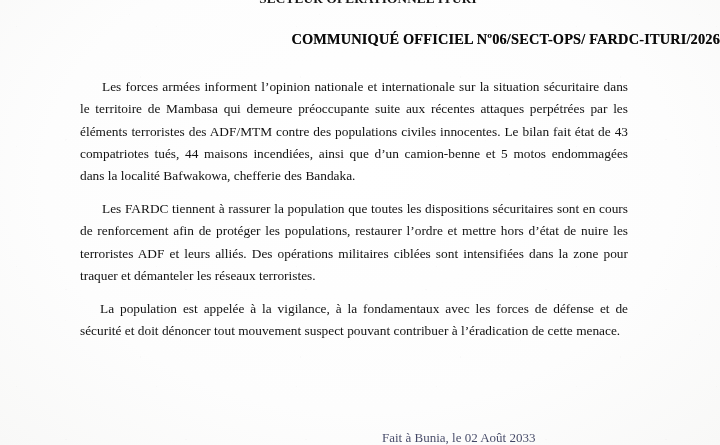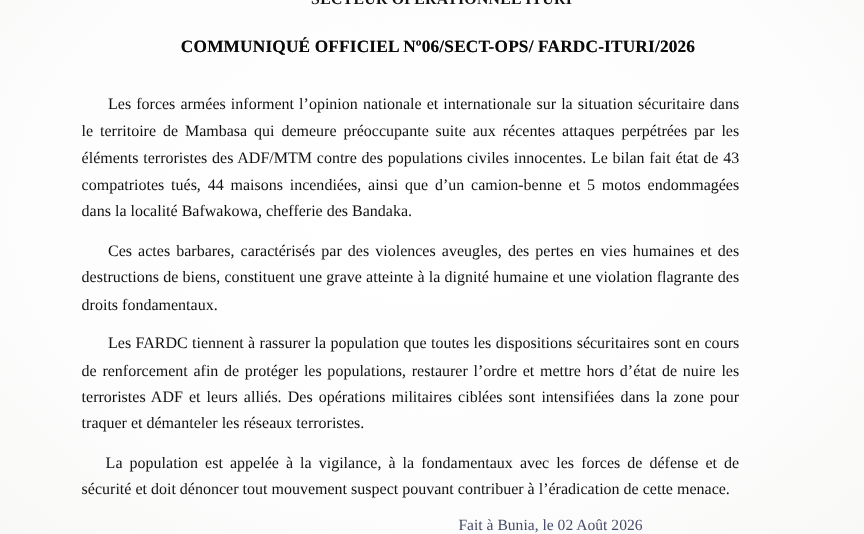--- a/index.html
+++ b/index.html
@@ -55,34 +55,34 @@
     white-space: nowrap;
     text-align: center;
     padding-left: 16px;
   }
 
   .doc-title {
     position: absolute;
     left: 0;
     right: 0;
     top: 31px;
-    text-align: center;
+    text-align: right;
     font-size: 14.4px;
     font-weight: 700;
     letter-spacing: .15px;
     color: #0a0a0a;
     white-space: nowrap;
     padding-left: 10px;
     text-shadow: 0 0 .4px rgba(0,0,0,.55);
   }
 
   
   .body-zone {
     position: absolute;
-    left: 68px;
+    left: 80px;
     top: 76px;
     width: 548px;
     font-family: Liberation Serif, serif;
   }
   .para {
     font-size: 13.35px;
     line-height: 22.3px;
     text-align: justify;
     text-justify: inter-word;
     text-indent: 22px;
@@ -119,21 +119,20 @@
   <div class="scan-grain"></div>
 
   <div class="header-zone">
     <div class="org-line">SECTEUR OPÉRATIONNEL ITURI</div>
   </div>
 
   <div class="doc-title">COMMUNIQUÉ OFFICIEL Nº06/SECT-OPS/ FARDC-ITURI/2026</div>
 
   <div class="body-zone">
     <p class="para">Les forces armées informent l’opinion nationale et internationale sur la situation sécuritaire dans le territoire de Mambasa qui demeure préoccupante suite aux récentes attaques perpétrées par les éléments terroristes des ADF/MTM contre des populations civiles innocentes. Le bilan fait état de 43 compatriotes tués, 44 maisons incendiées, ainsi que d’un camion-benne et 5 motos endommagées dans la localité Bafwakowa, chefferie des Bandaka.</p>
-    <p class="para">Ces actes barbares, caractérisés par des violences aveugles, des pertes en vies humaines et des destructions de biens, constituent une grave atteinte à la dignité humaine et une violation flagrante des droits fondamentaux.</p>
     <p class="para">Les FARDC tiennent à rassurer la population que toutes les dispositions sécuritaires sont en cours de renforcement afin de protéger les populations, restaurer l’ordre et mettre hors d’état de nuire les terroristes ADF et leurs alliés. Des opérations militaires ciblées sont intensifiées dans la zone pour traquer et démanteler les réseaux terroristes.</p>
     <p class="para tight">La population est appelée à la vigilance, à la fondamentaux avec les forces de défense et de sécurité et doit dénoncer tout mouvement suspect pouvant contribuer à l’éradication de cette menace.</p>
   </div>
 
   <div class="footer-zone">
-    <div class="date-line">Fait à Bunia, le 02 Août 2026</div>
+    <div class="date-line">Fait à Bunia, le 02 Août 2033</div>
   </div>
 </div>
 
 </body></html>

